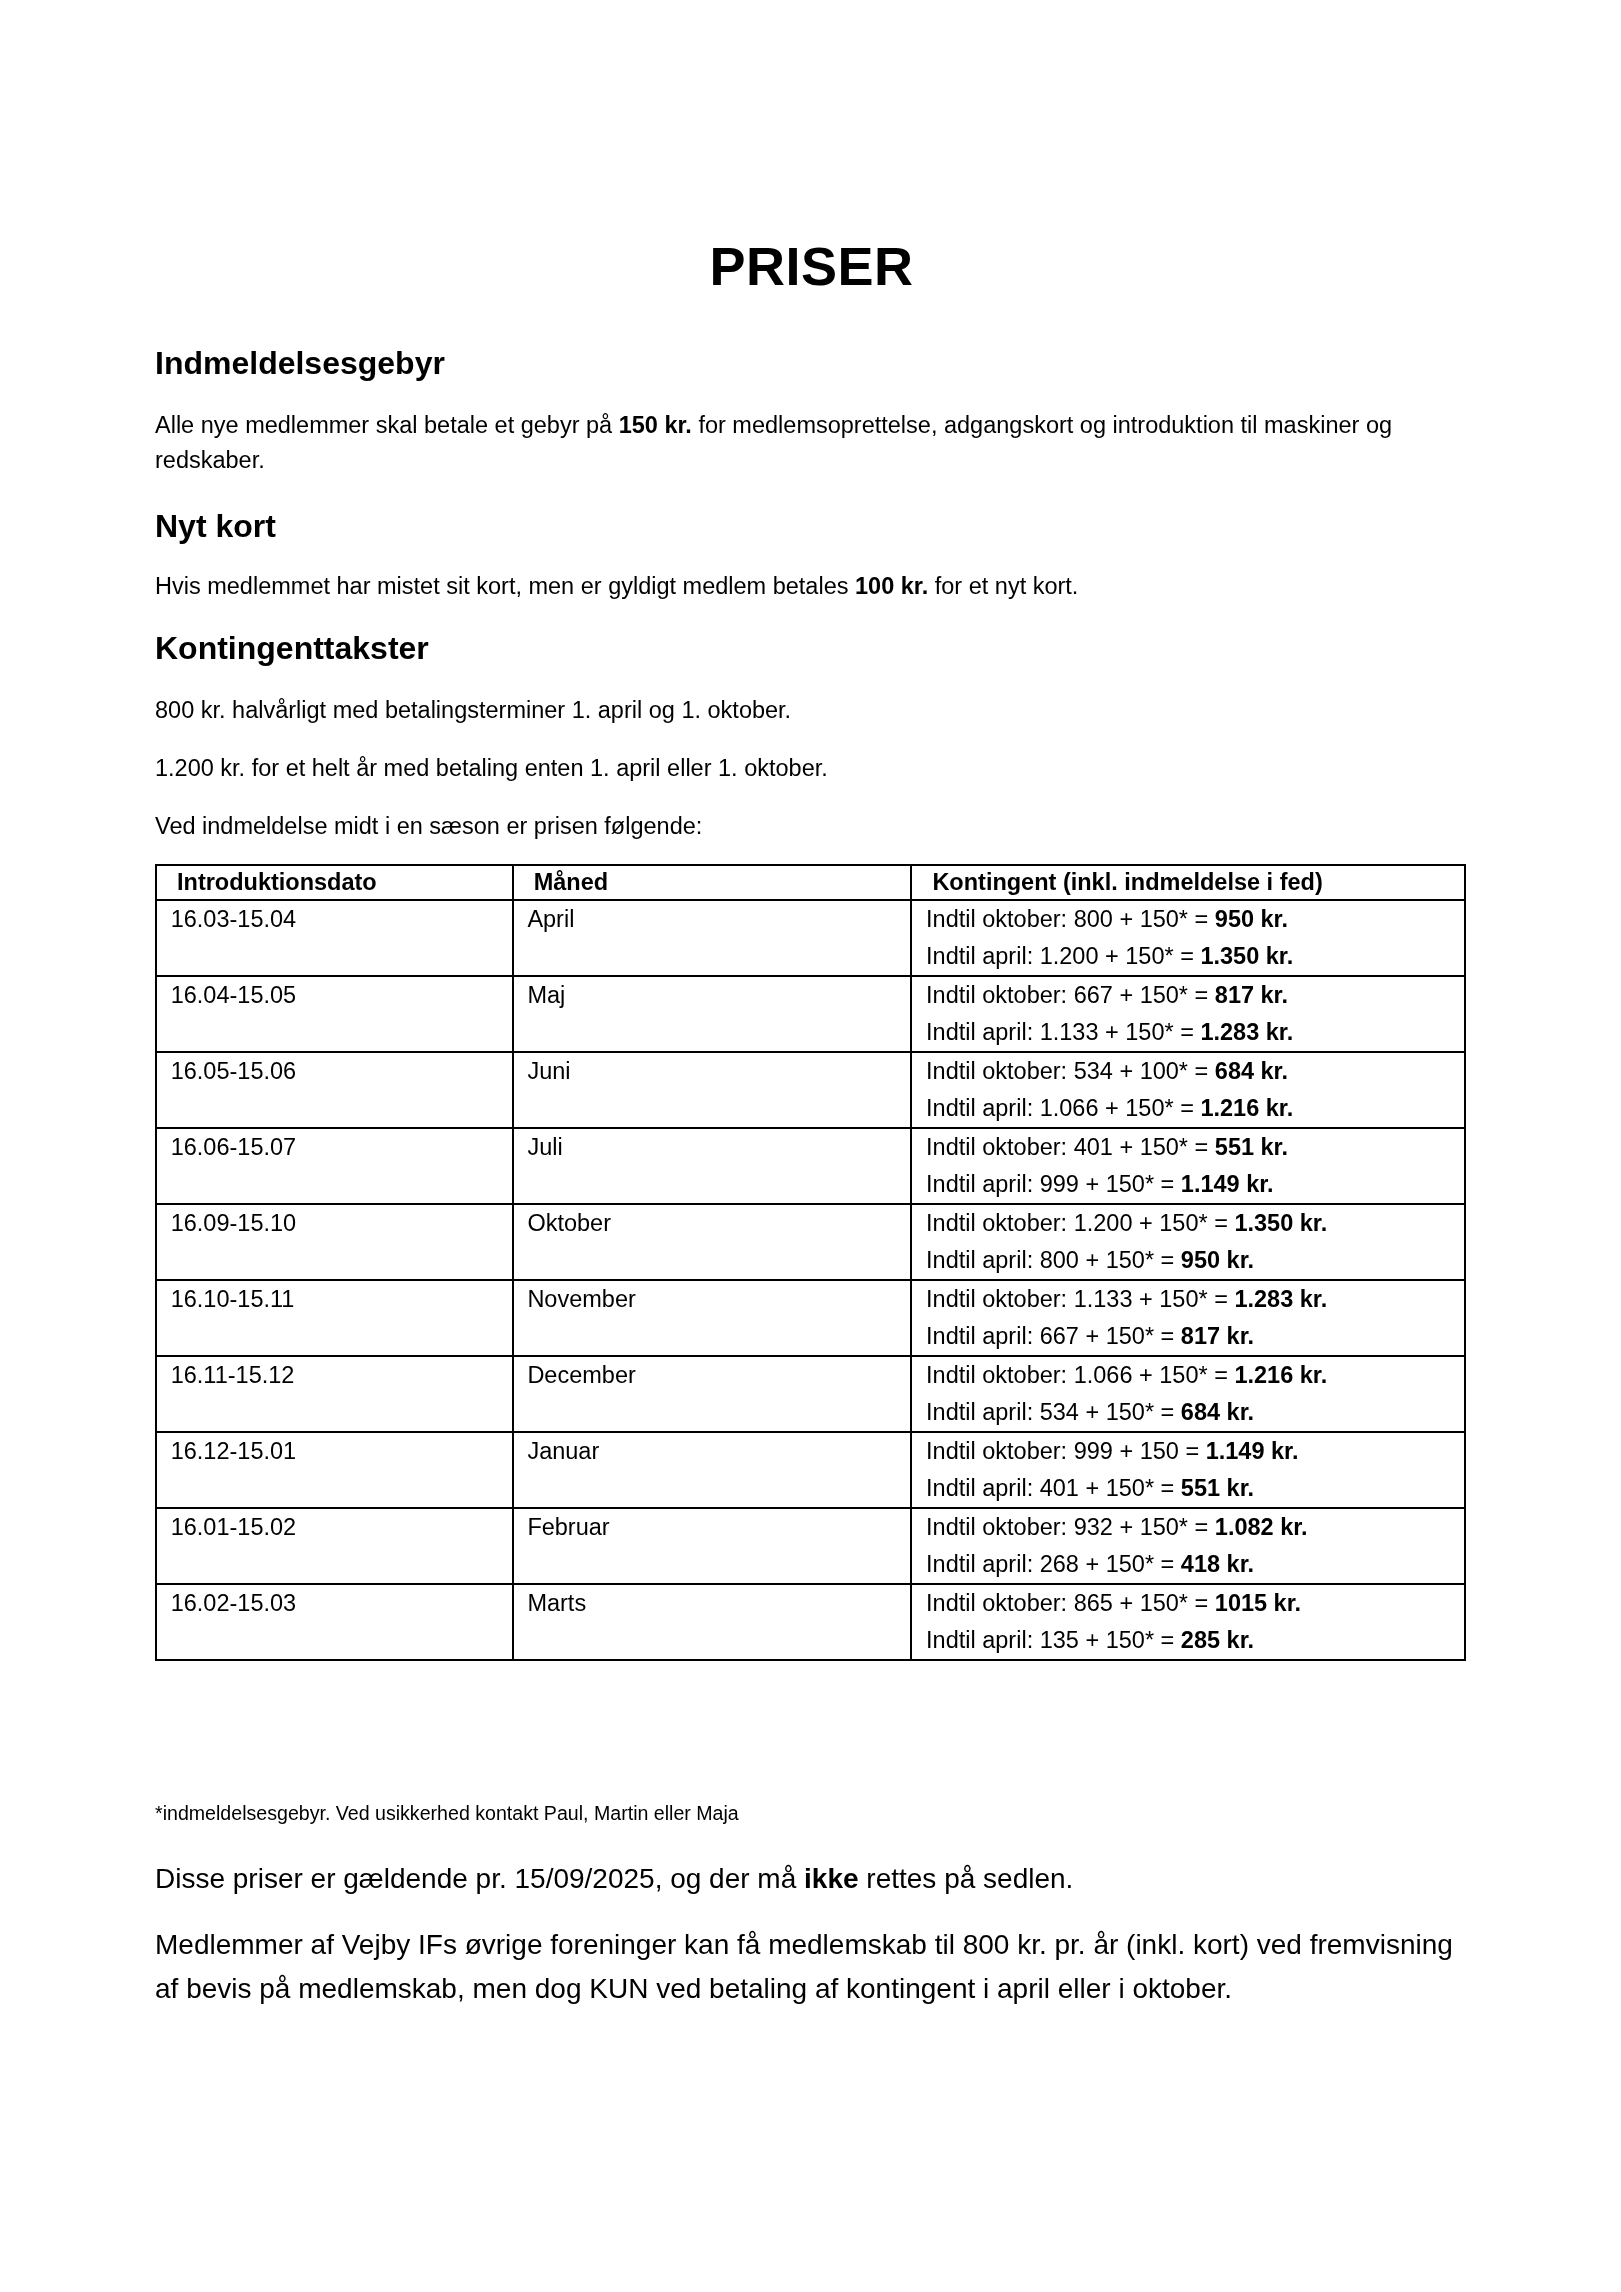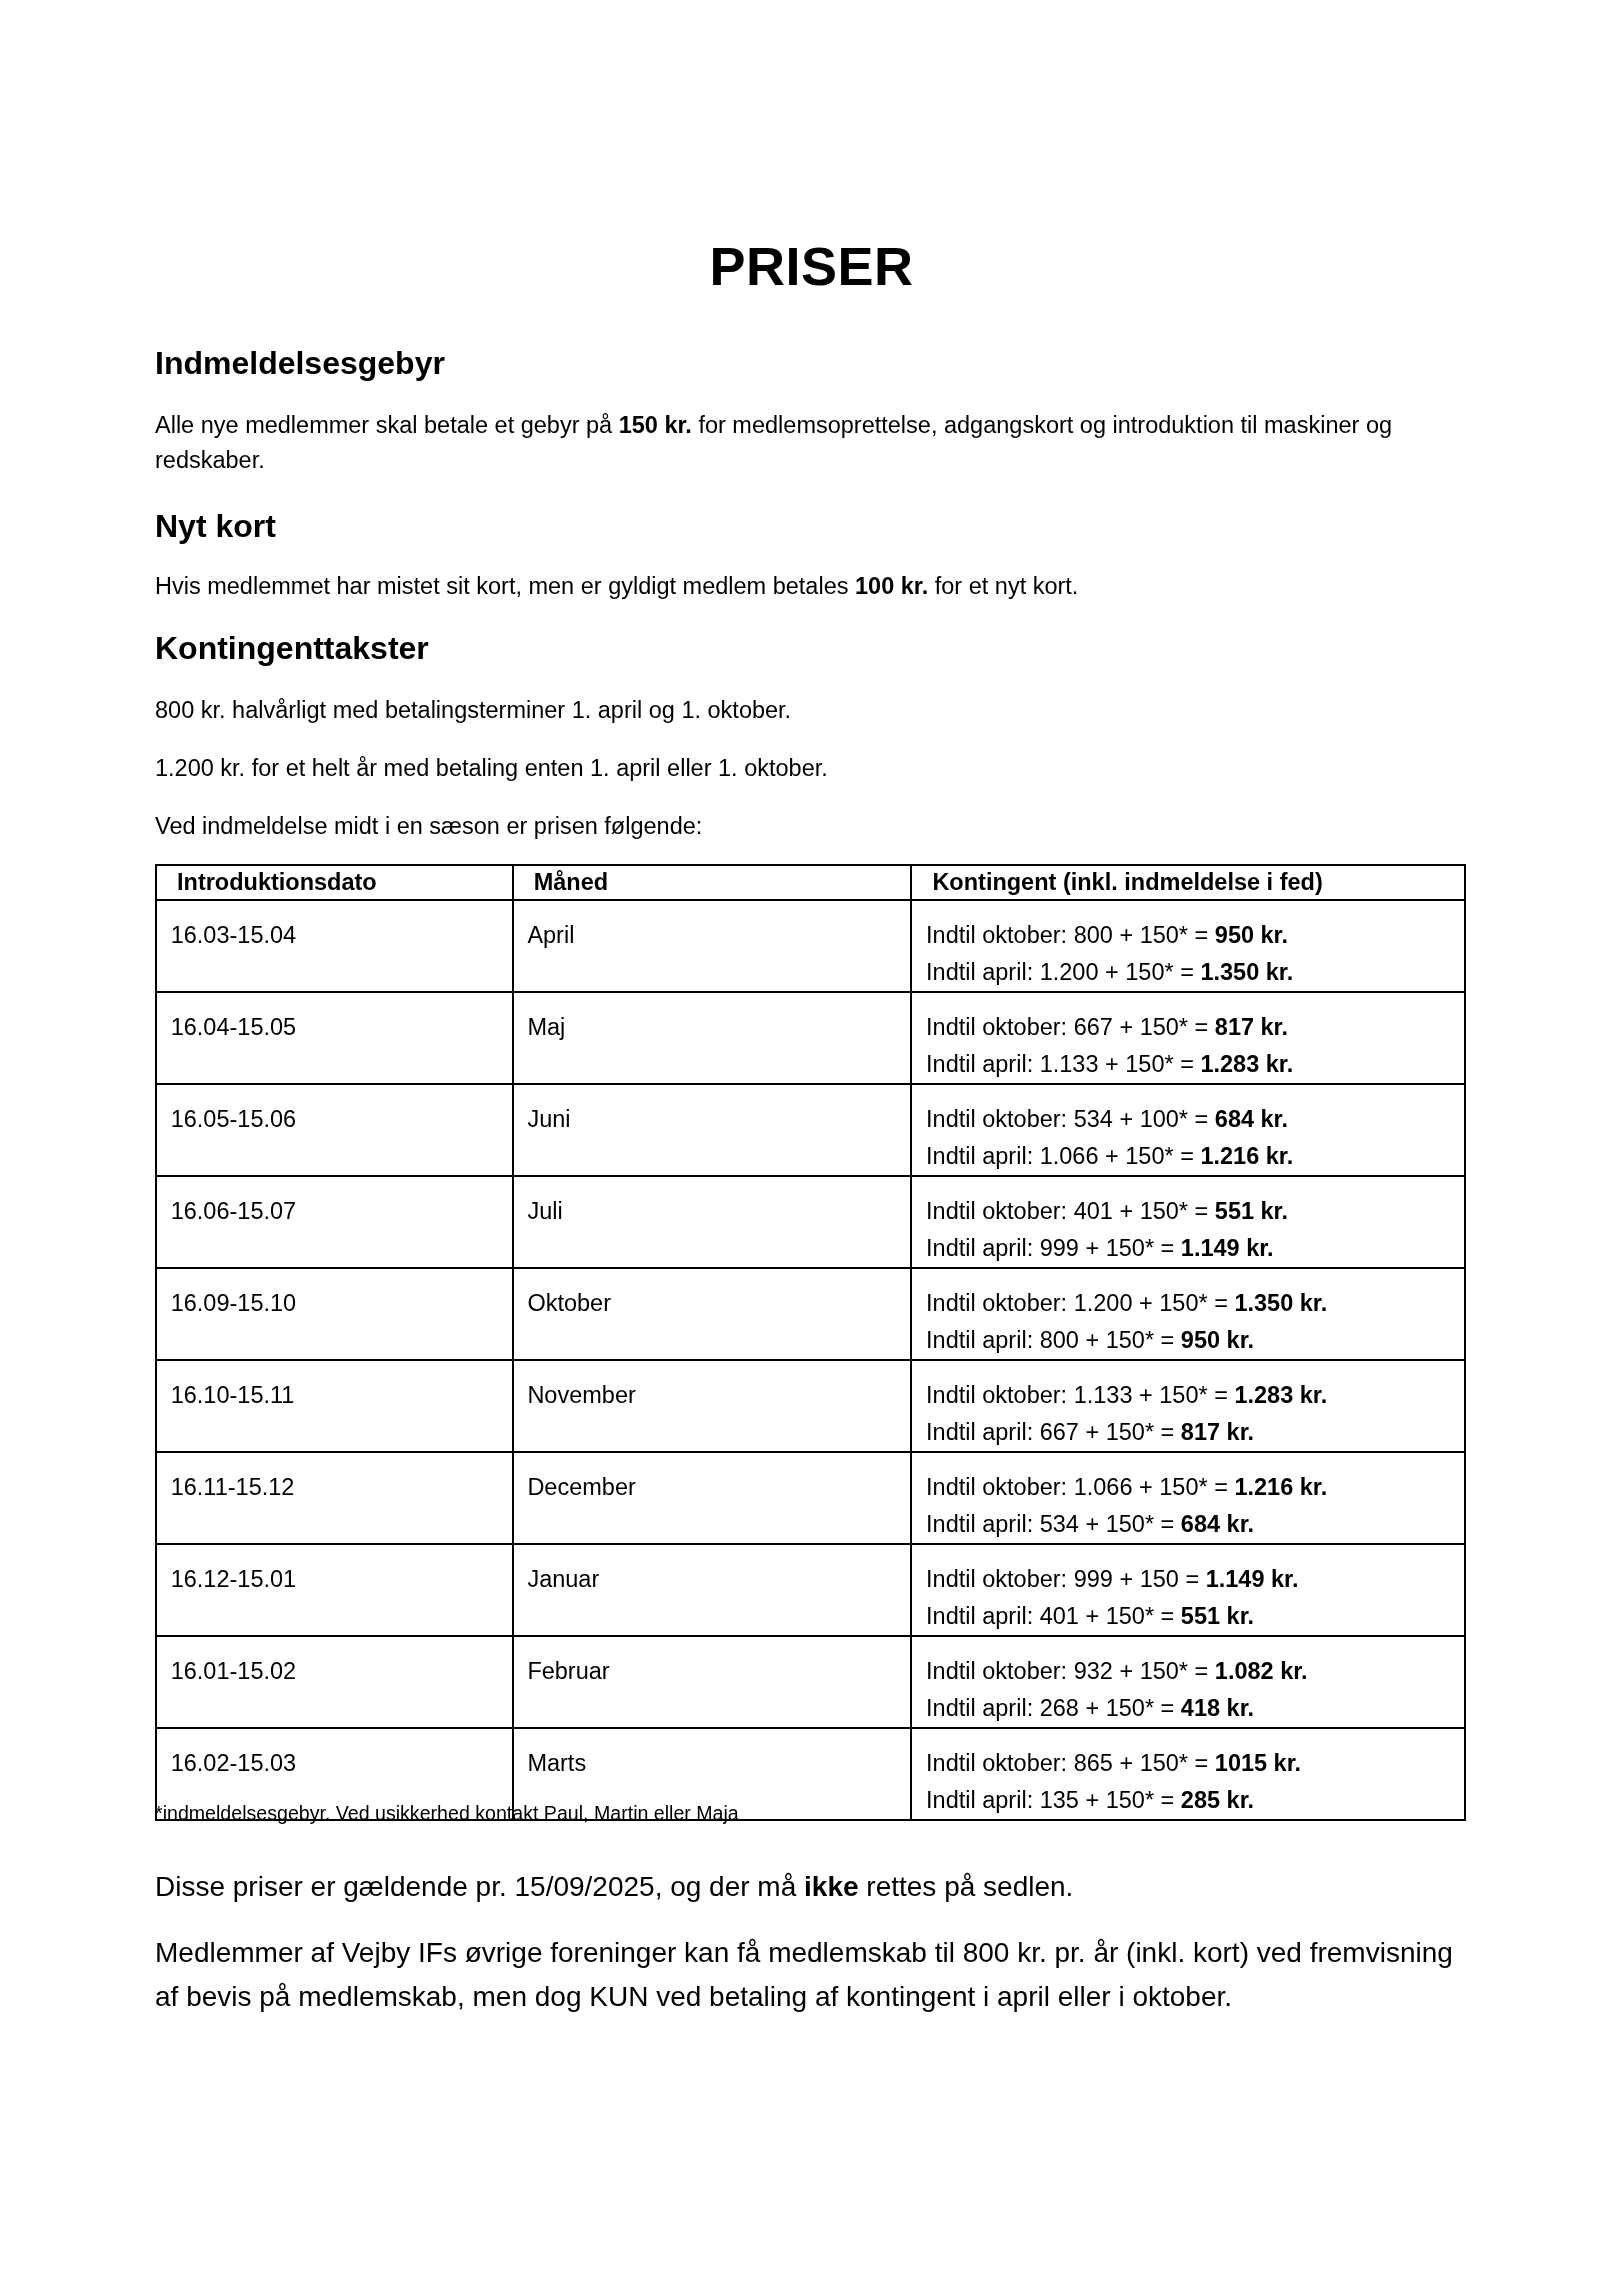--- a/index.html
+++ b/index.html
@@ -1,27 +1,27 @@
 <!DOCTYPE html>
 <html><head>
 <meta charset="utf-8">
 <style>
   html, body { margin:0; padding:0; background:#ffffff; }
   body { width:1621px; height:2293px; position:relative; font-family:"Liberation Sans", sans-serif; color:#000; overflow:hidden; }
   .page { position:absolute; left:155px; top:0; width:1313px; }
   .title { position:absolute; left:0; width:1313px; top:235px; text-align:center; font-size:54px; font-weight:bold; letter-spacing:0.5px; }
   .h2 { position:absolute; left:0; font-size:32px; font-weight:bold; }
   .p { position:absolute; left:0; font-size:23.5px; line-height:35px; width:1313px; }
-  .p.big { font-size:28px; line-height:44px;margin-top:8px; }
+  .p.big { font-size:28px; line-height:44px; }
   b { font-weight:bold; }
   table.prices { position:absolute; left:0; top:864px; width:1311px; border-collapse:collapse; font-size:23.5px; }
   table.prices td, table.prices th { border:2px solid #000; vertical-align:top; text-align:left; padding:0 13.7px; }
   table.prices th { font-weight:bold; height:33px; line-height:33px;padding-left:20px; }
   table.prices tr.row { border-top:2.9px solid #000; }
-  table.prices td { line-height:37px; height:74px; padding-top:16px; }
+  table.prices td { line-height:37px; height:74px; padding-top:0; }
   table.prices td .line { display:block; }
   .col1 { width:321px; }
   .col2 { width:363px; }
   .footnote { position:absolute; left:0; top:1802px; font-size:19.6px; }
 </style>
 </head>
 <body>
 
 <div class="page">
   <div class="title">PRISER</div>

